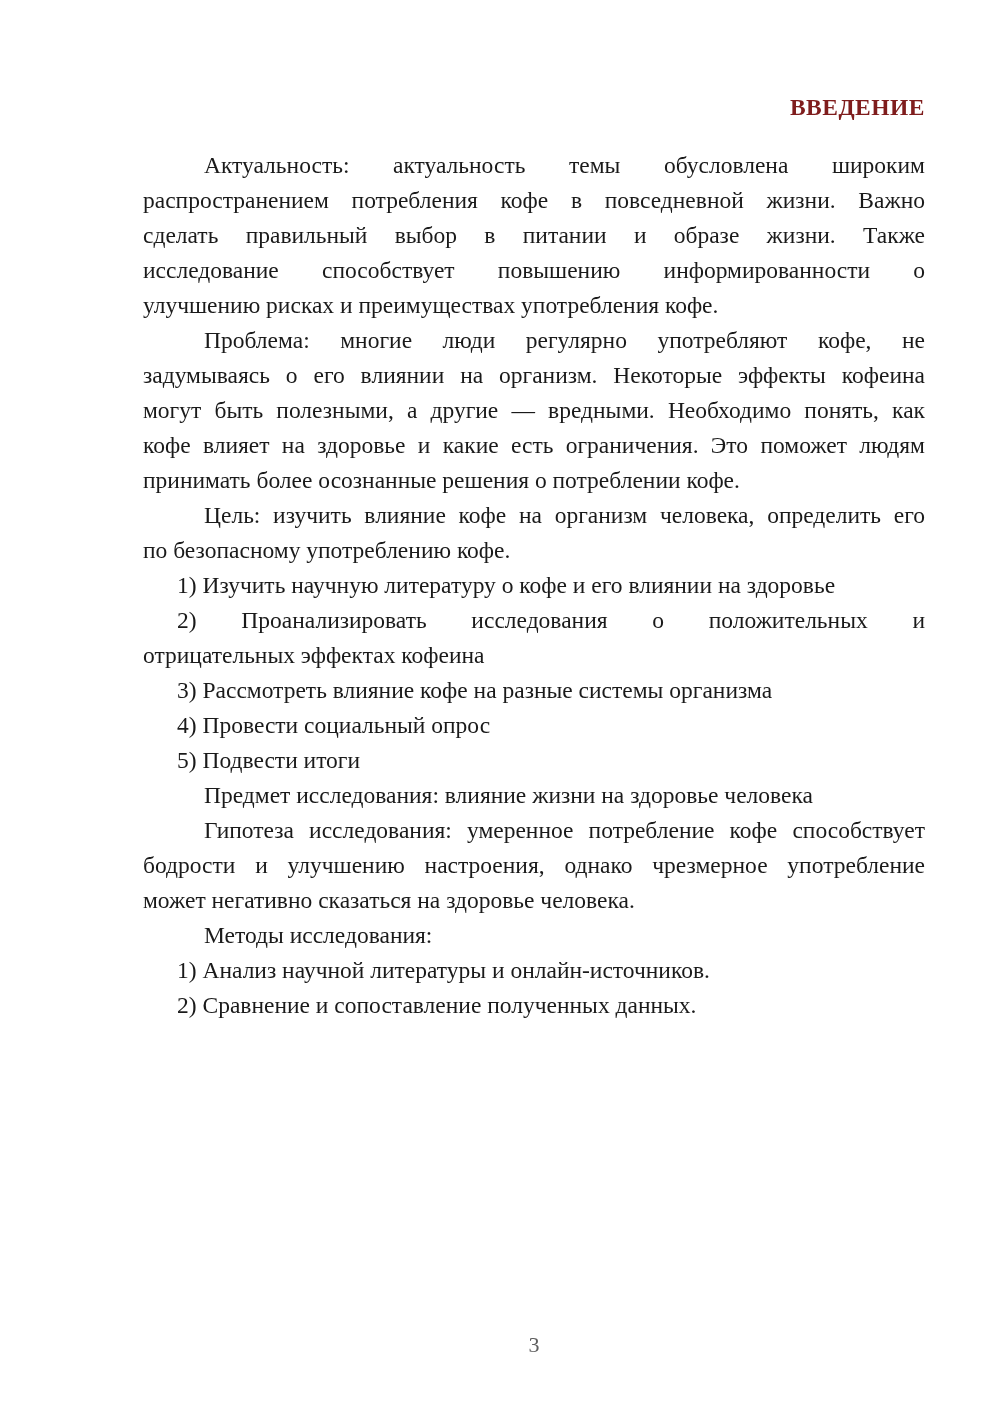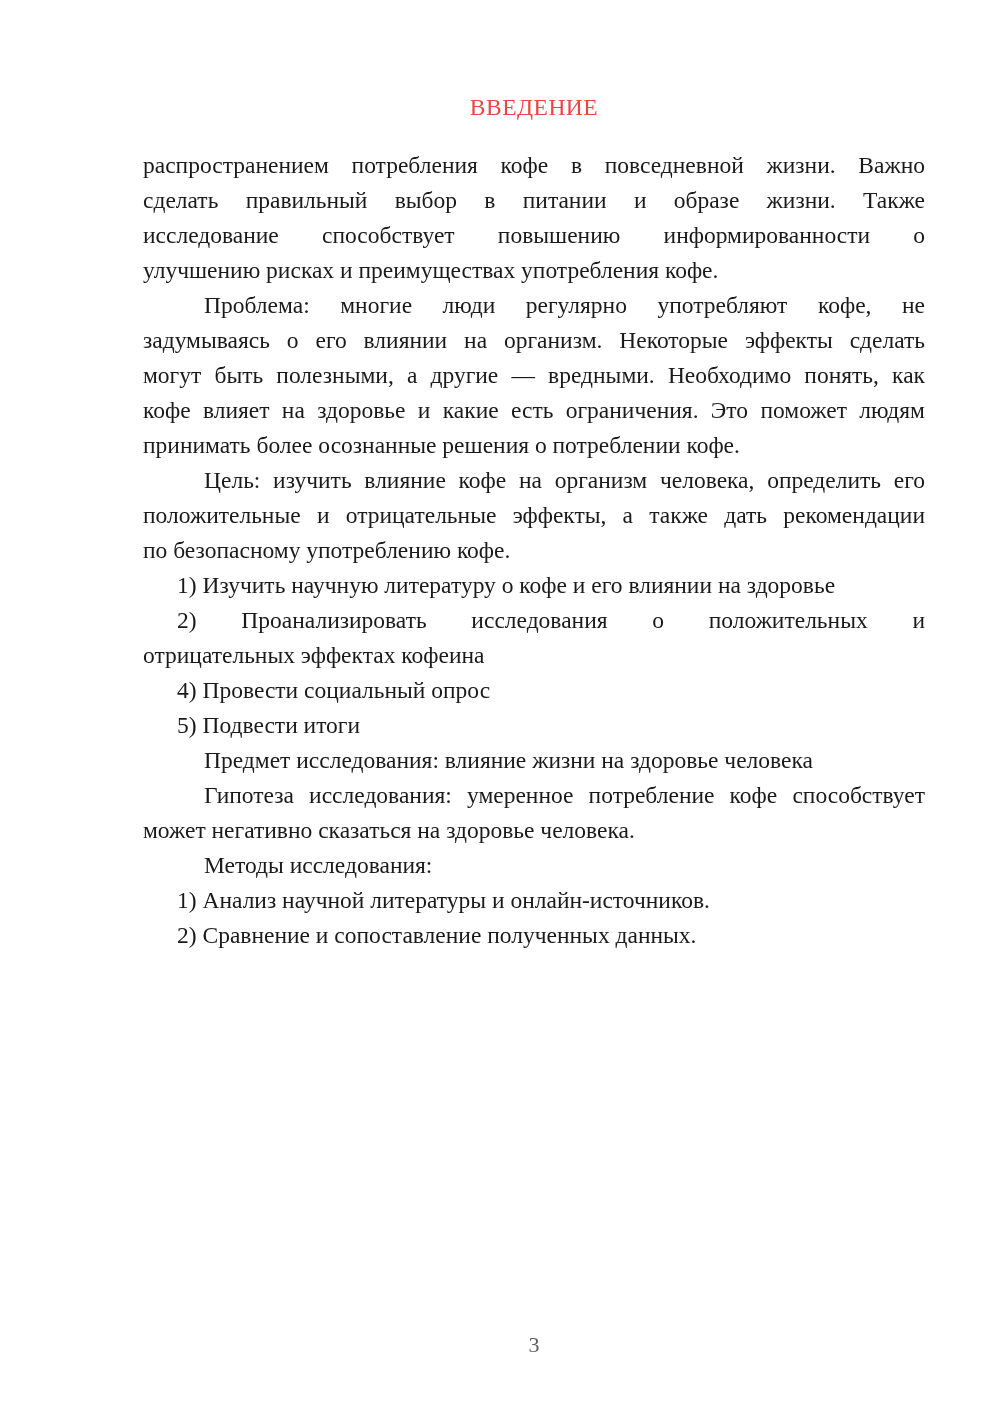--- a/index.html
+++ b/index.html
@@ -16,26 +16,26 @@
     font-family: "Liberation Serif", "DejaVu Serif", serif;
   }
   .doc-content {
     position: absolute;
     left: 143px;
     top: 0;
     width: 782px;
   }
   .doc-title {
     margin: 90px 0 23px 0;
-    text-align: center;
-    font-weight: normal;
+    text-align: right;
+    font-weight: bold;
     font-size: 23.5px;
     line-height: 35px;
     letter-spacing: 0.5px;
-    color: #ef4444;
+    color: #7f1d1d;
   }
   .block + .block {
   }
   .line {
     font-size: 23.5px;
     line-height: 35px;
     color: #1a1a1a;
     text-align: justify;
     text-align-last: justify;
   }
@@ -60,55 +60,59 @@
   }
 </style>
 </head>
 <body>
 
 <div class="page">
   <div class="doc-content">
     <div class="doc-title">ВВЕДЕНИЕ</div>
     <div>
         <div class="block paragraph">
+          <div class="line first">Актуальность: актуальность темы обусловлена широким</div>
           <div class="line">распространением потребления кофе в повседневной жизни. Важно</div>
           <div class="line">сделать правильный выбор в питании и образе жизни. Также</div>
           <div class="line">исследование способствует повышению информированности о</div>
           <div class="line last">улучшению рисках и преимуществах употребления кофе.</div>
         </div>
         <div class="block paragraph">
           <div class="line first">Проблема: многие люди регулярно употребляют кофе, не</div>
-          <div class="line">задумываясь о его влиянии на организм. Некоторые эффекты сделать</div>
+          <div class="line">задумываясь о его влиянии на организм. Некоторые эффекты кофеина</div>
           <div class="line">могут быть полезными, а другие — вредными. Необходимо понять, как</div>
           <div class="line">кофе влияет на здоровье и какие есть ограничения. Это поможет людям</div>
           <div class="line last">принимать более осознанные решения о потреблении кофе.</div>
         </div>
         <div class="block paragraph">
           <div class="line first">Цель: изучить влияние кофе на организм человека, определить его</div>
-          <div class="line">положительные и отрицательные эффекты, а также дать рекомендации</div>
           <div class="line last">по безопасному употреблению кофе.</div>
         </div>
         <div class="block list-item">
           <div class="line first last">1) Изучить научную литературу о кофе и его влиянии на здоровье</div>
         </div>
         <div class="block list-item">
           <div class="line first">2) Проанализировать исследования о положительных и</div>
           <div class="line last">отрицательных эффектах кофеина</div>
+        </div>
+        <div class="block list-item">
+          <div class="line first last">3) Рассмотреть влияние кофе на разные системы организма</div>
         </div>
         <div class="block list-item">
           <div class="line first last">4) Провести социальный опрос</div>
         </div>
         <div class="block list-item">
           <div class="line first last">5) Подвести итоги</div>
         </div>
         <div class="block paragraph">
           <div class="line first last">Предмет исследования: влияние жизни на здоровье человека</div>
         </div>
         <div class="block paragraph">
           <div class="line first">Гипотеза исследования: умеренное потребление кофе способствует</div>
+          <div class="line">бодрости и улучшению настроения, однако чрезмерное употребление</div>
           <div class="line last">может негативно сказаться на здоровье человека.</div>
         </div>
         <div class="block paragraph">
           <div class="line first last">Методы исследования:</div>
         </div>
         <div class="block list-item">
           <div class="line first last">1) Анализ научной литературы и онлайн-источников.</div>
         </div>
         <div class="block list-item">
           <div class="line first last">2) Сравнение и сопоставление полученных данных.</div>

